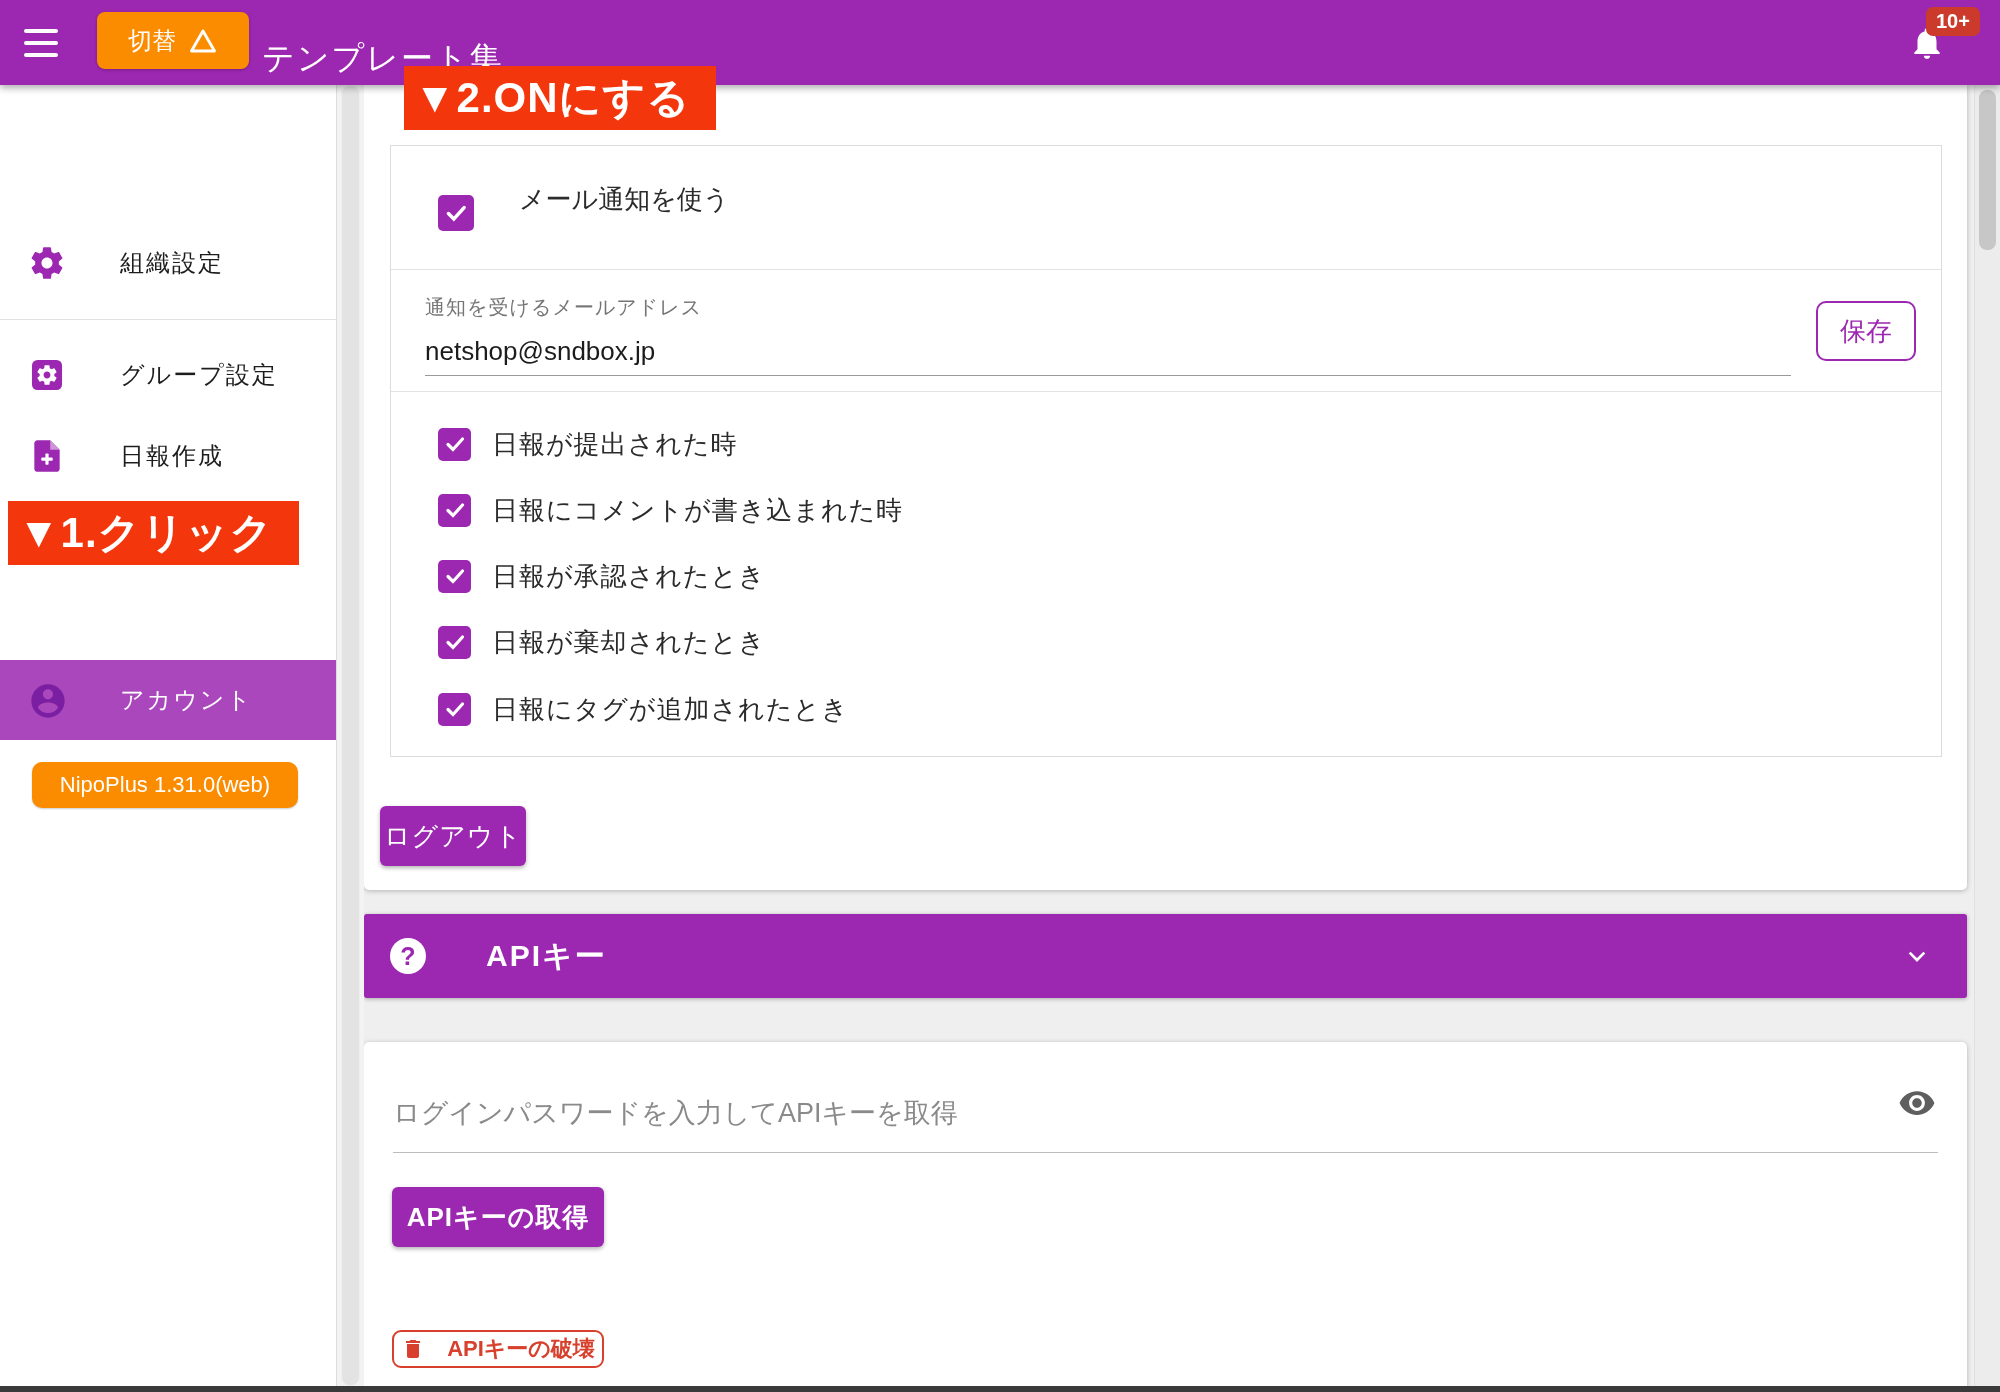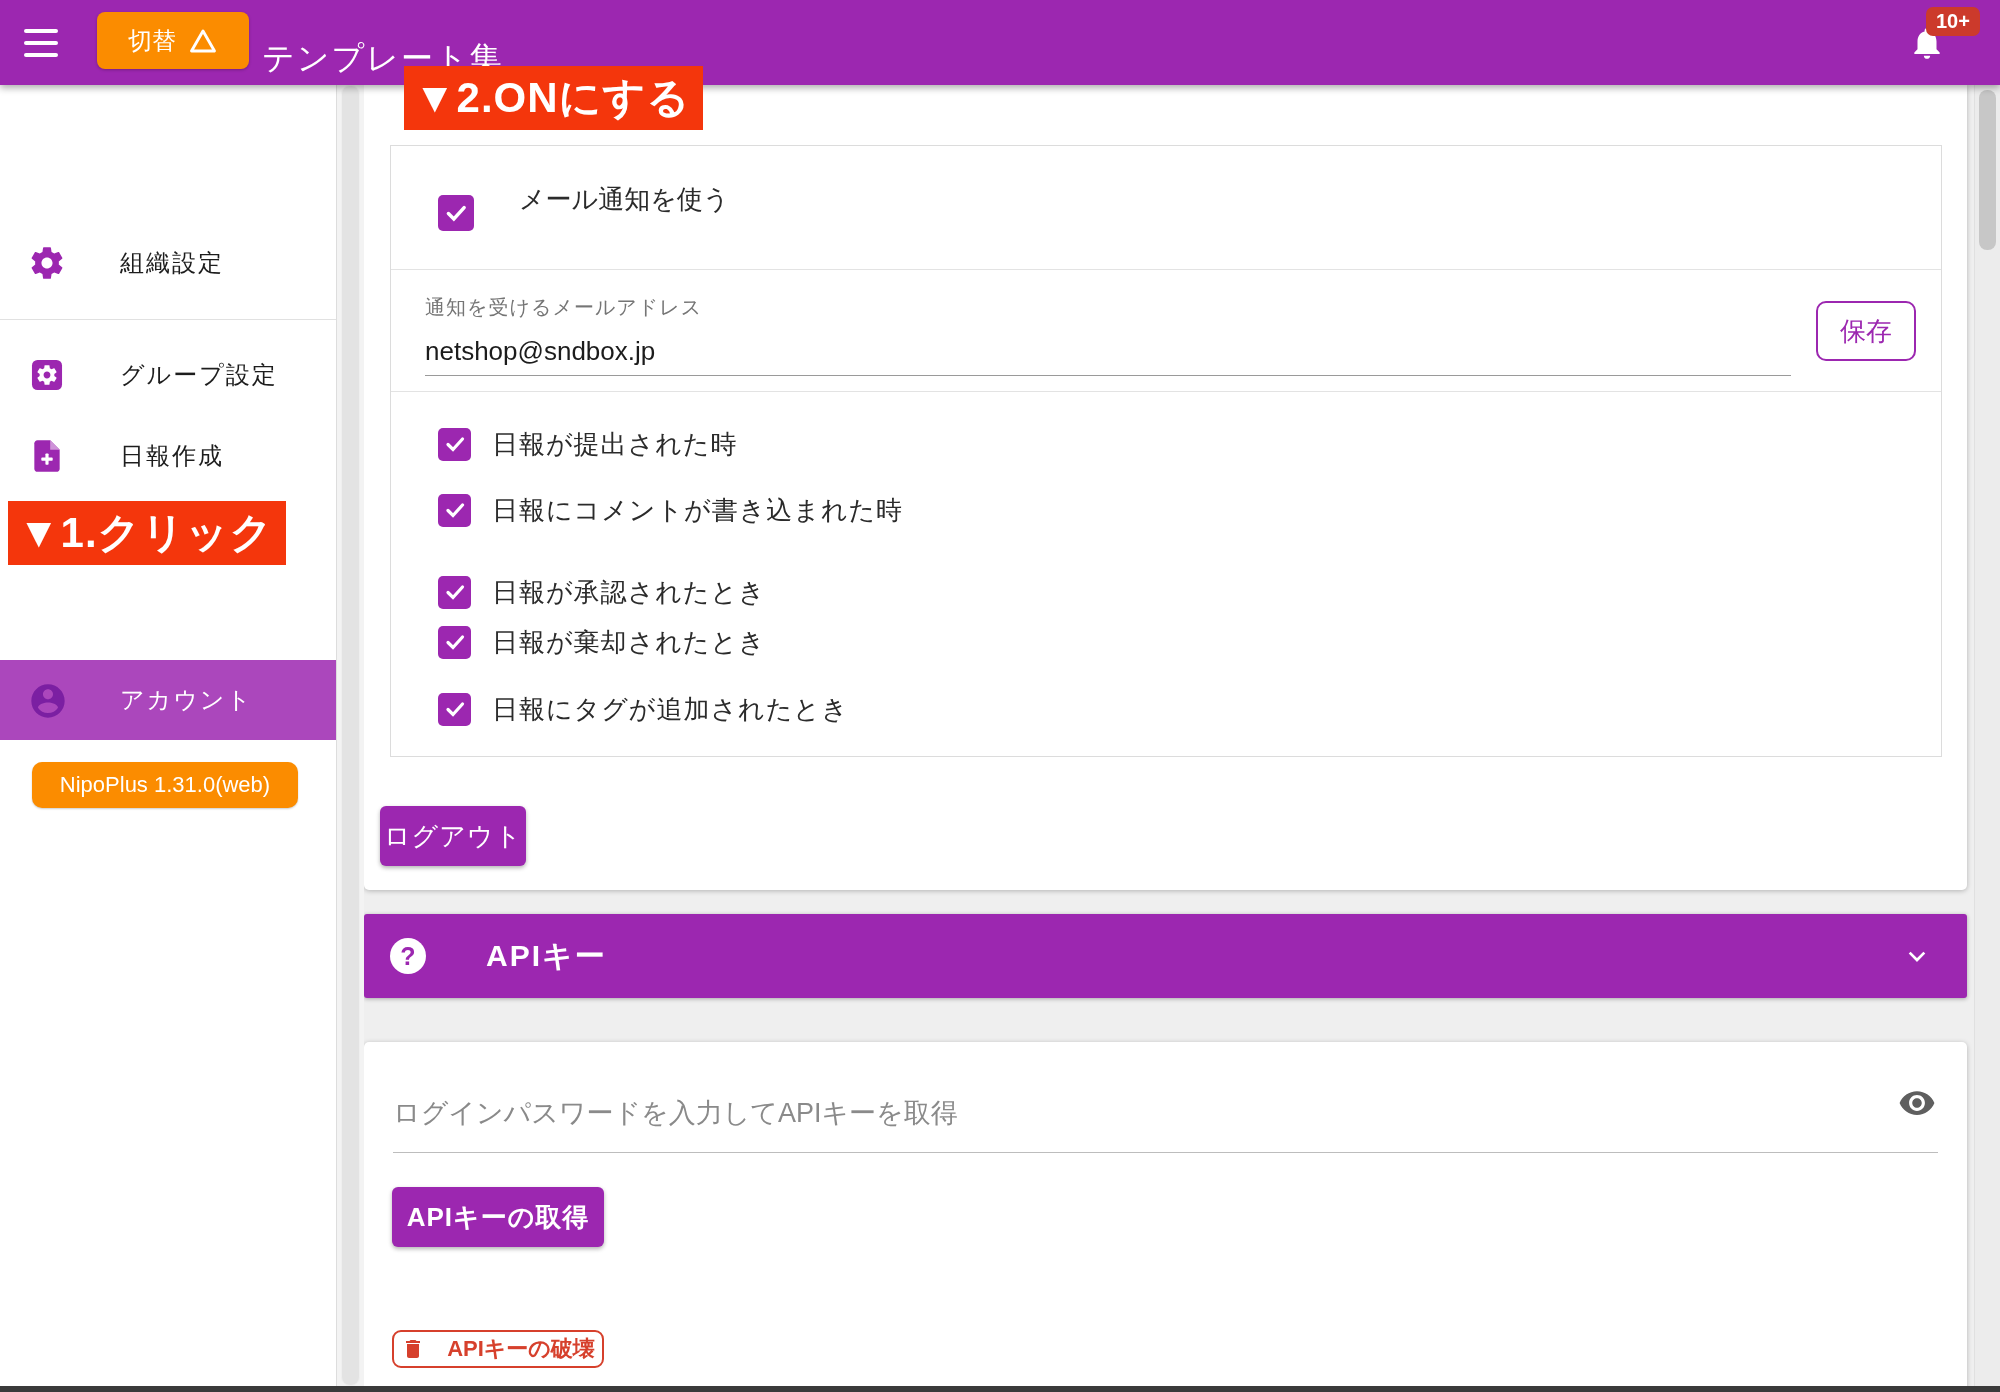--- a/index.html
+++ b/index.html
@@ -39,21 +39,21 @@
   .version-badge{position:absolute; left:32px; top:677px; width:266px; height:46px; background:var(--orange);
                  border-radius:10px; color:#fff; font-size:22px; display:flex; align-items:center;
                  justify-content:center; box-shadow:0 1px 2px rgba(0,0,0,.2);}
   .side-scroll{position:absolute; left:336px; top:85px; width:28px; height:1301px; background:#f3f3f3;
                border-left:1px solid #ddd; z-index:4;}
   .side-scroll .thumb{position:absolute; left:4px; top:0; width:19px; height:100%; background:#e3e3e3;
                       border-radius:9px; border:1px solid #efefef;}
 
   
   .note{position:absolute; background:var(--note-red); color:#fff; font-weight:bold; font-size:42px;
-        line-height:62px; padding:1px 12px 1px 10px; z-index:40; letter-spacing:1px; white-space:nowrap;}
+        line-height:62px; padding:1px 25px 1px 10px; z-index:40; letter-spacing:1px; white-space:nowrap;}
   .note.step2{left:404px; top:66px;}
   .note.step1{left:8px; top:501px;}
 
   
   .card{position:absolute; background:#fff; box-shadow:0 1px 5px rgba(0,0,0,.25); border-radius:4px;}
   .card1{left:364px; top:85px; width:1603px; height:805px; border-radius:0 0 5px 5px;}
   .settings-box{position:absolute; left:26px; top:60px; width:1552px; height:612px;
                 border:1px solid var(--line); background:#fff;}
   .hdivider{position:absolute; left:0; width:100%; height:1px; background:#e3e3e3;}
 
@@ -224,21 +224,21 @@
         <span class="opt-label">日報が提出された時</span>
       </div>
       <div class="opt-row" style="top:336px;">
         <span class="checkbox cb33">
             <svg width="24" height="24" viewBox="0 0 24 24">
               <path d="M5 12.5l5 5 9.5-10.5" fill="none" stroke="#fff" stroke-width="3.2" stroke-linecap="round"></path>
             </svg>
           </span>
         <span class="opt-label">日報にコメントが書き込まれた時</span>
       </div>
-      <div class="opt-row" style="top:418px;">
+      <div class="opt-row" style="top:402px;">
         <span class="checkbox cb33">
             <svg width="24" height="24" viewBox="0 0 24 24">
               <path d="M5 12.5l5 5 9.5-10.5" fill="none" stroke="#fff" stroke-width="3.2" stroke-linecap="round"></path>
             </svg>
           </span>
         <span class="opt-label">日報が承認されたとき</span>
       </div>
       <div class="opt-row" style="top:468px;">
         <span class="checkbox cb33">
             <svg width="24" height="24" viewBox="0 0 24 24">

